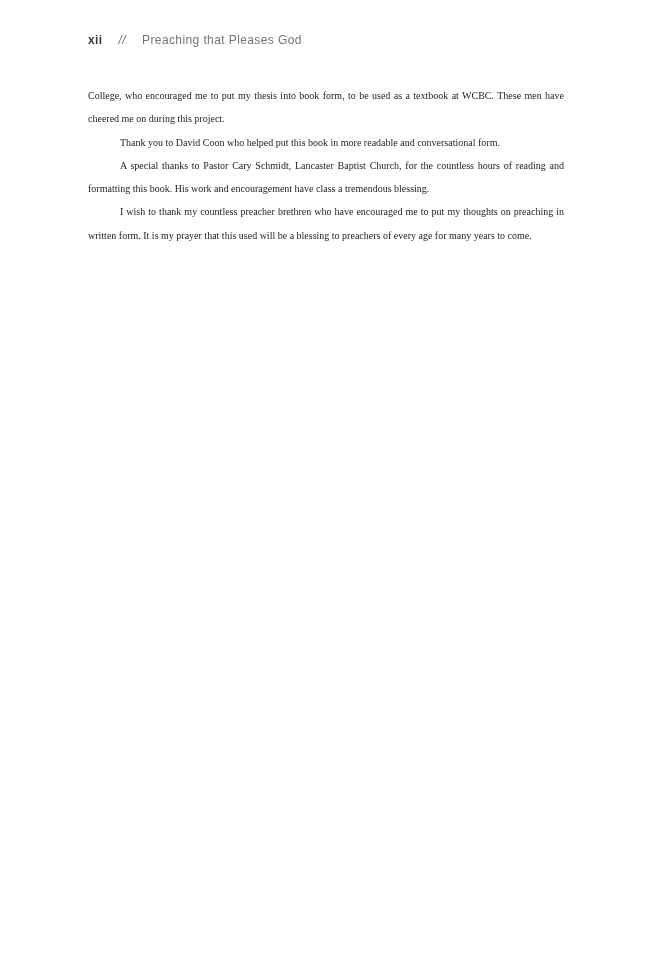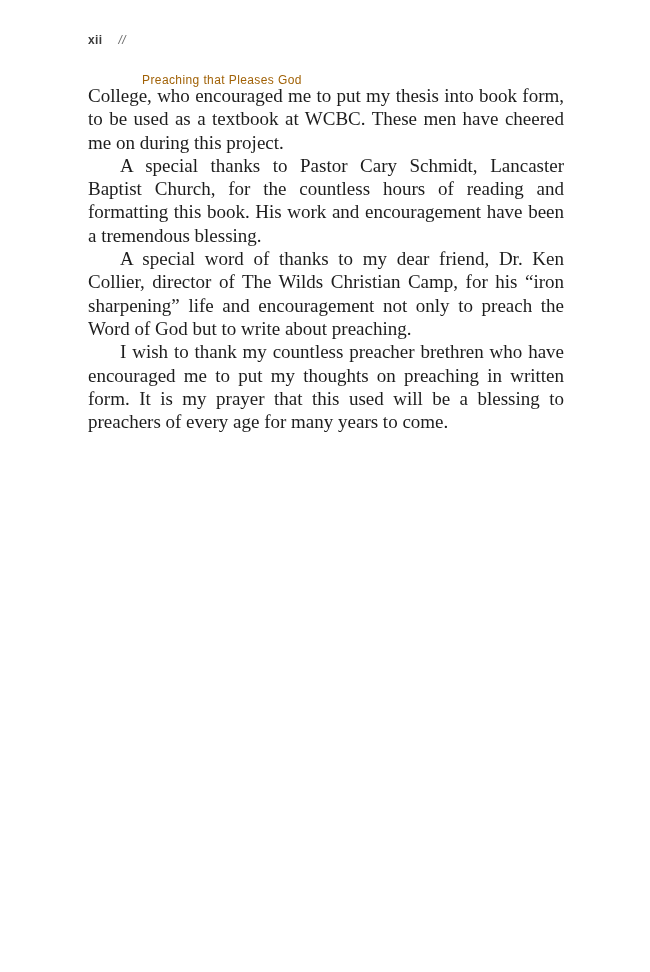--- a/index.html
+++ b/index.html
@@ -17,43 +17,42 @@
   .running-header {
     position: absolute;
     top: 33px;
     left: 88px;
     width: 476px;
     font-family: "Liberation Sans", sans-serif;
     font-size: 12px;
     letter-spacing: 0.4px;
     color: #595959;
     display: flex;
-    align-items: flex-start;
+    align-items: flex-end;
   }
   .running-header .folio {
     font-weight: bold;
     color: #3a3a3a;
     margin-right: 16px;
   }
   .running-header .sep {
     font-style: italic;
     color: #6b6b6b;
     margin-right: 16px;
   }
   .running-header .title {
-    color: #a16207;
-    margin-top: 40px;
+    color: #737373;
   }
   .body-text {
     position: absolute;
     top: 84px;
     left: 88px;
     width: 476px;
     font-family: "Liberation Serif", "DejaVu Serif", serif;
-    font-size: 19px;
+    font-size: 10px;
     line-height: 23.3px;
     color: #1d1d1d;
     text-align: justify;
   }
   .body-text p {
     margin: 0;
     padding: 0;
   }
   .body-text p.indent {
     text-indent: 32px;
@@ -65,18 +64,18 @@
 <div class="page">
 
   <div class="running-header">
     <span class="folio">xii</span>
     <span class="sep">//</span>
     <span class="title">Preaching that Pleases God</span>
   </div>
 
   <div class="body-text">
     <p>College, who encouraged me to put my thesis into book form, to be used as a textbook at WCBC. These men have cheered me on during this project.</p>
-    <p class="indent">A special thanks to Pastor Cary Schmidt, Lancaster Baptist Church, for the countless hours of reading and formatting this book. His work and encouragement have been a tremendous blessing.</p>
-    <p class="indent">A special word of thanks to my dear friend, Dr. Ken Collier, director of The Wilds Christian Camp, for his “iron sharpening” life and encouragement not only to preach the Word of God but to write about preaching.</p>
+    <p class="indent">Thank you to David Coon who helped put this book in more readable and conversational form.</p>
+    <p class="indent">A special thanks to Pastor Cary Schmidt, Lancaster Baptist Church, for the countless hours of reading and formatting this book. His work and encouragement have class a tremendous blessing.</p>
     <p class="indent">I wish to thank my countless preacher brethren who have encouraged me to put my thoughts on preaching in written form. It is my prayer that this used will be a blessing to preachers of every age for many years to come.</p>
   </div>
 
 </div>
 
 </body></html>

